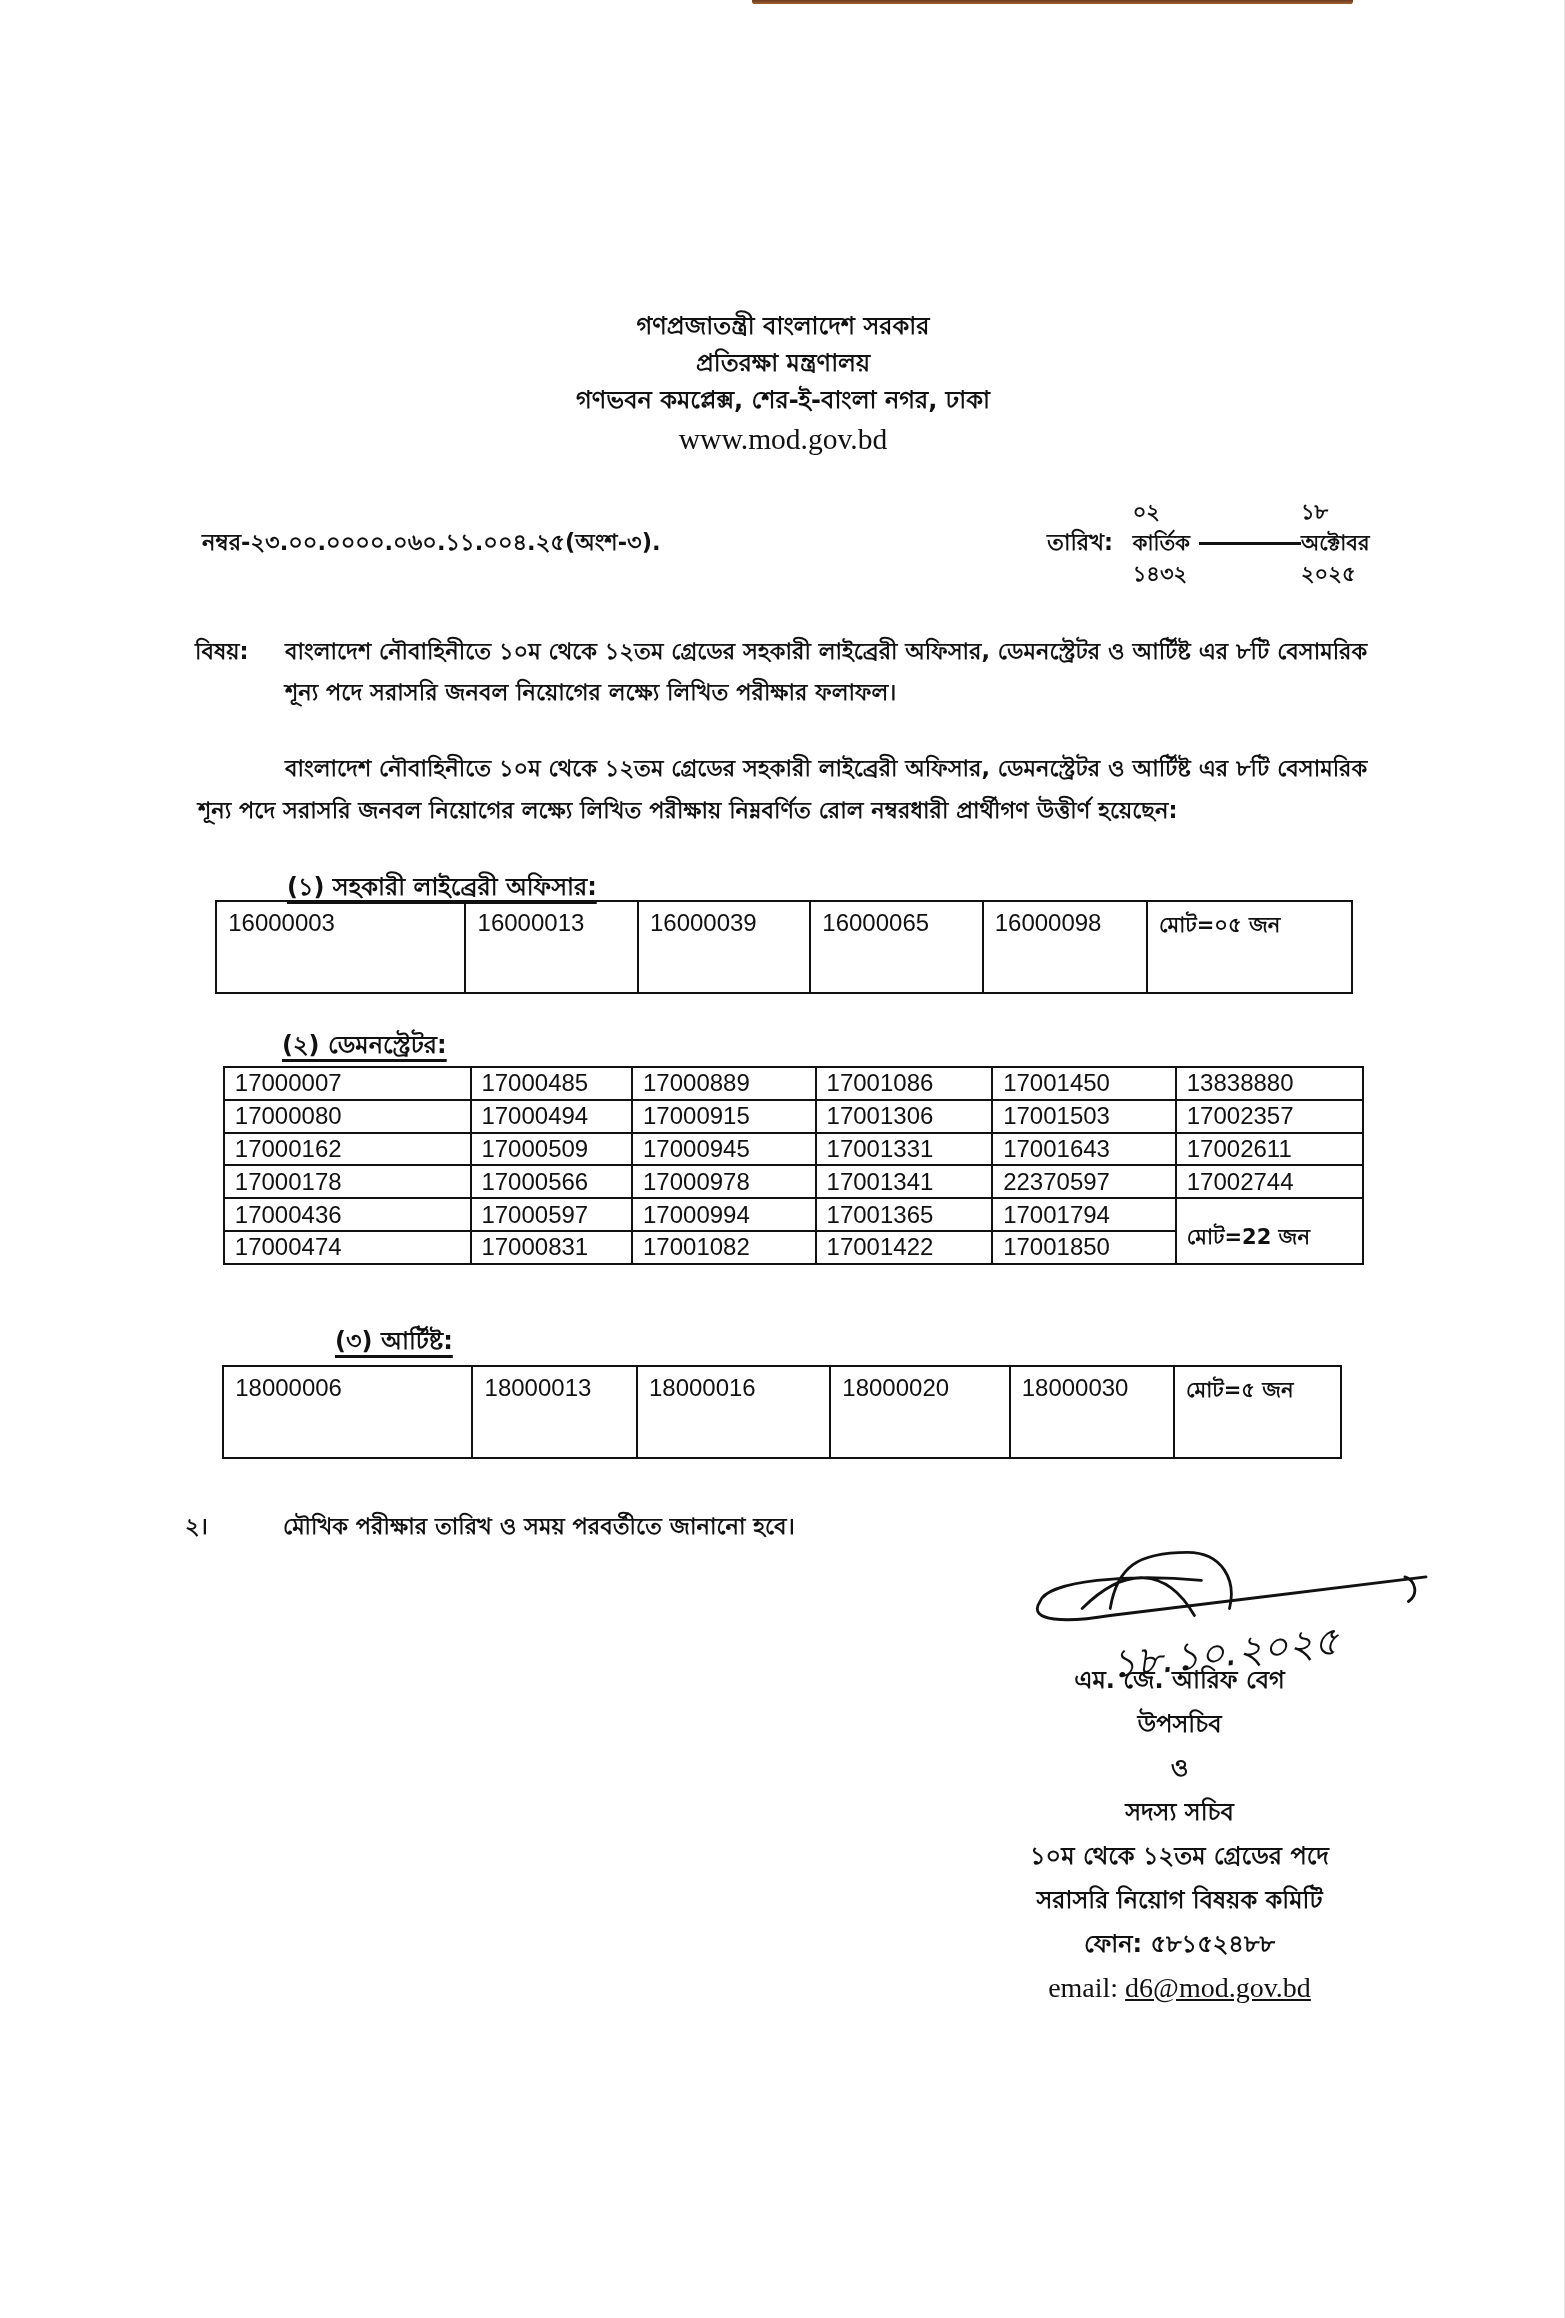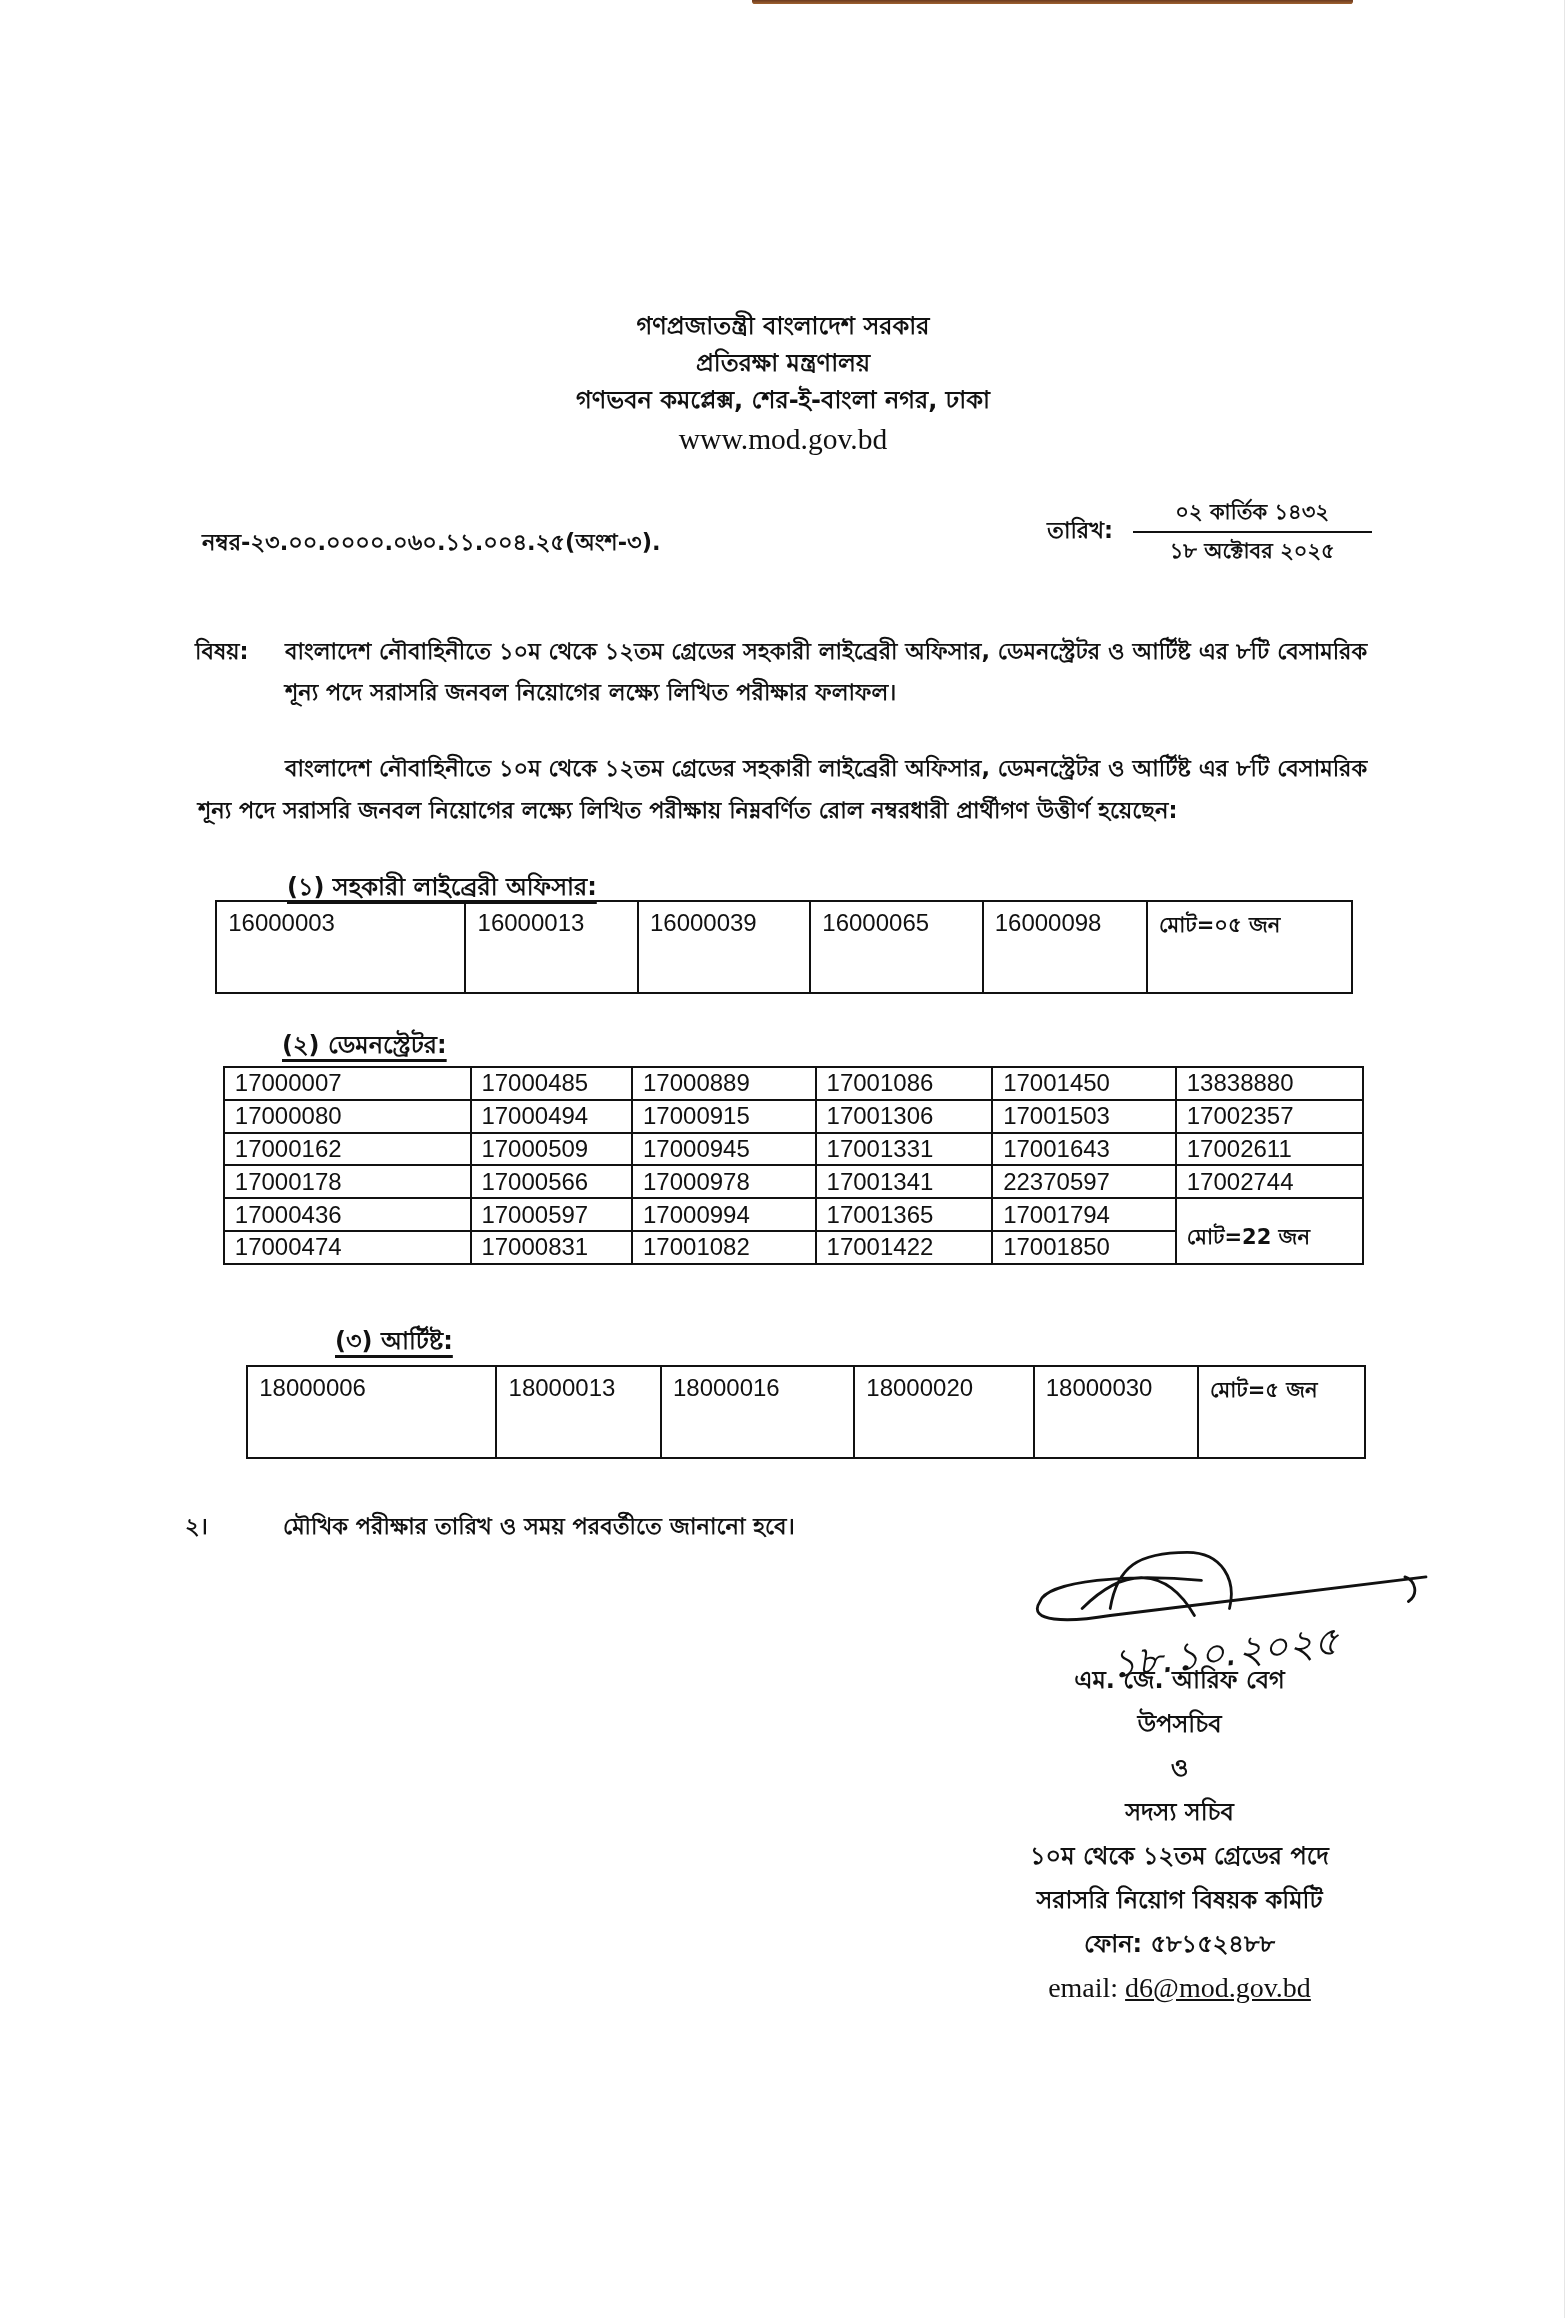--- a/index.html
+++ b/index.html
@@ -11,21 +11,21 @@
     background: linear-gradient(#6b3a1f, #a0622f); border-radius: 0 0 2.8px 2.8px; }
   .rightedge { position: absolute; top: 0; right: 0; width: 2.1px; height: 2319px; background: #e6e6e6; }
 
   .header { position: absolute; top: 308px; left: 0; width: 1566px; text-align: center; }
   .header .line { font-size: 24px; font-weight: bold; line-height: 37px; }
   .header .web { font-family: "Liberation Serif", "DejaVu Serif", serif; font-size: 29.5px; line-height: 41px; }
 
   .memo-no { position: absolute; top: 525px; left: 202px; font-size: 22.5px; font-weight: bold; }
   .date-block { position: absolute; top: 497px; left: 1047px; display: flex; align-items: center; }
   .date-label { font-size: 22.5px; font-weight: bold; margin-right: 19.7px; }
-  .date-frac { display: flex; flex-direction: column; align-items: center; width: 239px; }
+  .date-frac { display: flex; align-items: center; width: 239px; }
   .date-frac span { font-size: 21px; font-weight: bold; line-height: 31px; }
   .date-frac .rule { width: 239px; height: 2.1px; background: #111; margin: 2.8px 0; }
 
   .subject { position: absolute; top: 631px; left: 195px; width: 1208px; font-size: 22.5px; font-weight: bold; line-height: 41px; display: flex; }
   .subject .lbl { width: 90px; flex: none; }
   .body-para { position: absolute; top: 747px; left: 198px; width: 1208px; font-size: 22.5px; font-weight: bold; line-height: 42px; text-indent: 87px; }
 
   .sec-title { position: absolute; font-size: 24px; font-weight: bold; text-decoration: underline; text-decoration-thickness: 2.8px; text-underline-offset: 5.6px; }
   table { position: absolute; border-collapse: collapse; font-family: "Liberation Sans", sans-serif; font-size: 24px; }
   td { border: 2.1px solid #111; vertical-align: top; padding: 7px 11.2px; }
@@ -135,21 +135,21 @@
     <td>17000474</td>
     <td>17000831</td>
     <td>17001082</td>
     <td>17001422</td>
     <td>17001850</td>
   </tr>
 </tbody>
   </table>
 
 <div class="sec-title" style="top:1322px; left:287px;margin-left:48px;">(৩) আর্টিষ্ট:</div>
-<table class="t3" style="top:1365px; left:222px; width:1120px;margin-left:24px;">
+<table class="t3" style="top:1365px; left:222px; width:1120px;">
   <tbody>
       <tr>
     <td style="width:225px">18000006</td>
     <td style="width:140px">18000013</td>
     <td style="width:169px">18000016</td>
     <td style="width:155px">18000020</td>
     <td style="width:140px">18000030</td>
     <td class="total">মোট=৫ জন</td>
   </tr>
 </tbody>

